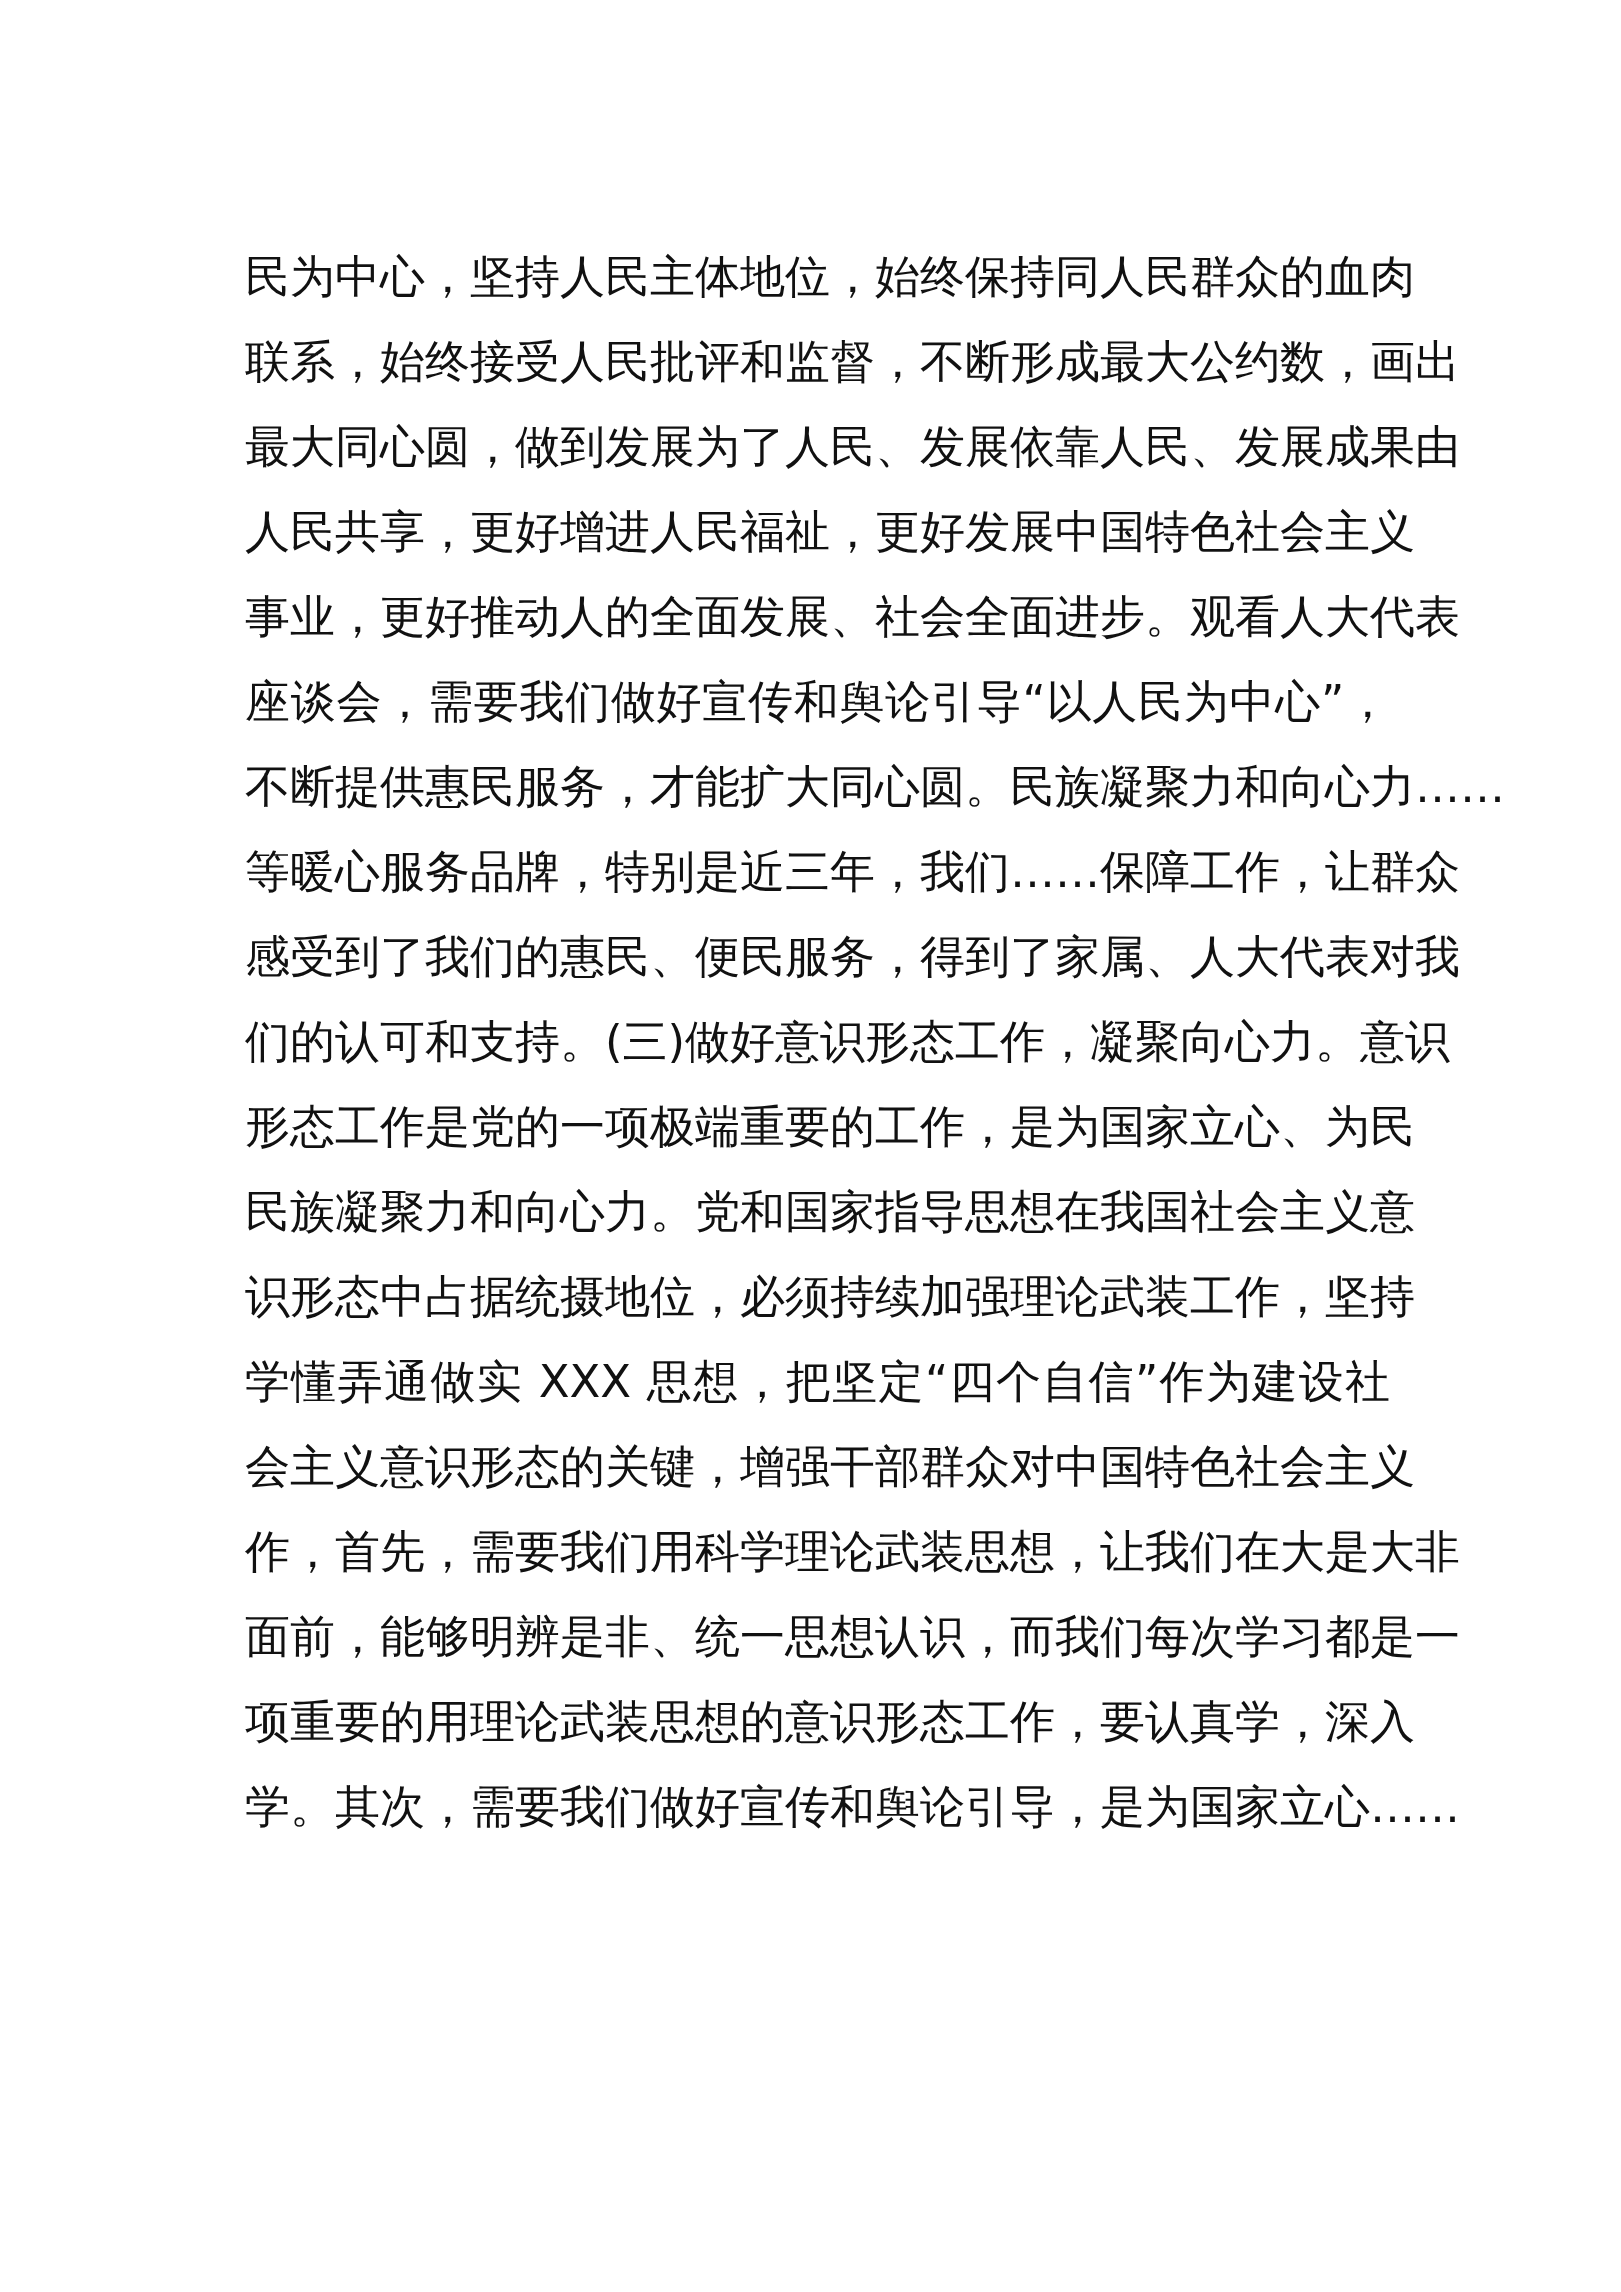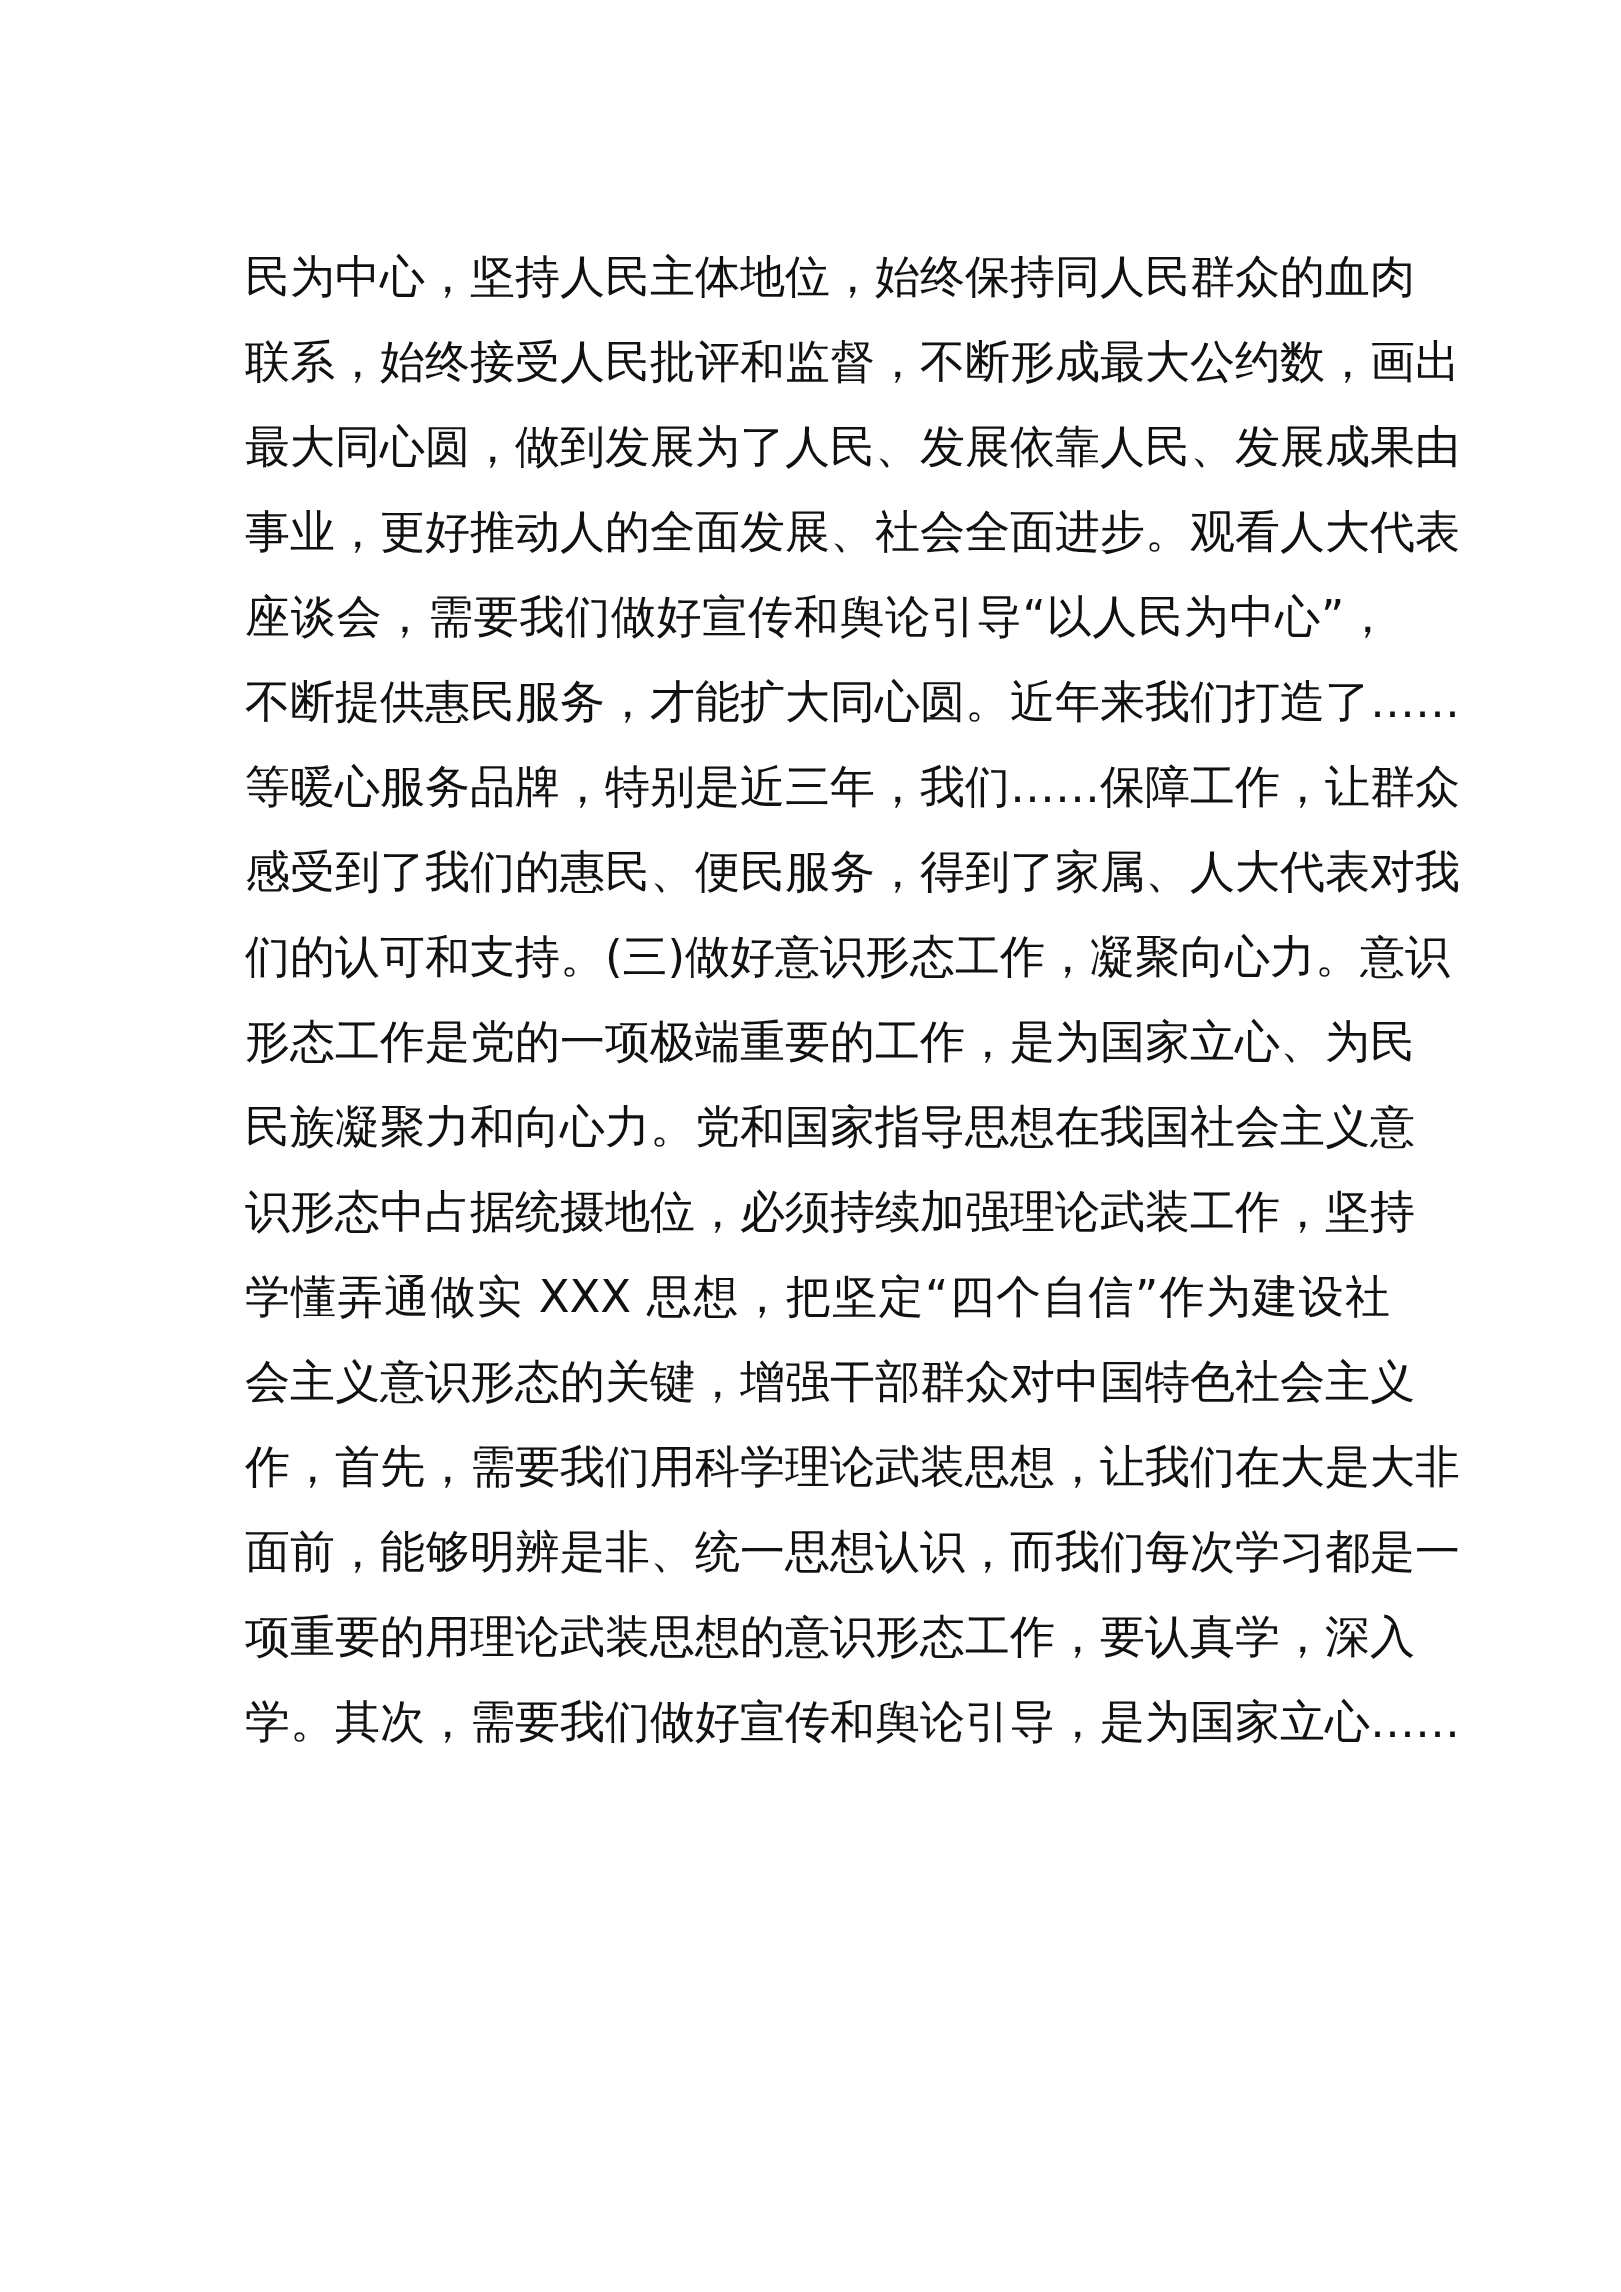--- a/index.html
+++ b/index.html
@@ -27,23 +27,24 @@
   .line.last { text-align-last: justify; }
 </style>
 </head>
 <body>
 
 <div class="page">
   <div class="body-text">
     <span class="line">民为中心，坚持人民主体地位，始终保持同人民群众的血肉</span>
     <span class="line">联系，始终接受人民批评和监督，不断形成最大公约数，画出</span>
     <span class="line">最大同心圆，做到发展为了人民、发展依靠人民、发展成果由</span>
+    <span class="line">人民共享，更好增进人民福祉，更好发展中国特色社会主义</span>
     <span class="line">事业，更好推动人的全面发展、社会全面进步。观看人大代表</span>
     <span class="line">座谈会，需要我们做好宣传和舆论引导“以人民为中心”，</span>
-    <span class="line">不断提供惠民服务，才能扩大同心圆。近年来我们打造了……</span>
+    <span class="line">不断提供惠民服务，才能扩大同心圆。民族凝聚力和向心力……</span>
     <span class="line">等暖心服务品牌，特别是近三年，我们……保障工作，让群众</span>
     <span class="line">感受到了我们的惠民、便民服务，得到了家属、人大代表对我</span>
     <span class="line">们的认可和支持。(三)做好意识形态工作，凝聚向心力。意识</span>
     <span class="line">形态工作是党的一项极端重要的工作，是为国家立心、为民</span>
     <span class="line">民族凝聚力和向心力。党和国家指导思想在我国社会主义意</span>
     <span class="line">识形态中占据统摄地位，必须持续加强理论武装工作，坚持</span>
     <span class="line">学懂弄通做实 XXX 思想，把坚定“四个自信”作为建设社</span>
     <span class="line">会主义意识形态的关键，增强干部群众对中国特色社会主义</span>
     <span class="line">作，首先，需要我们用科学理论武装思想，让我们在大是大非</span>
     <span class="line">面前，能够明辨是非、统一思想认识，而我们每次学习都是一</span>

